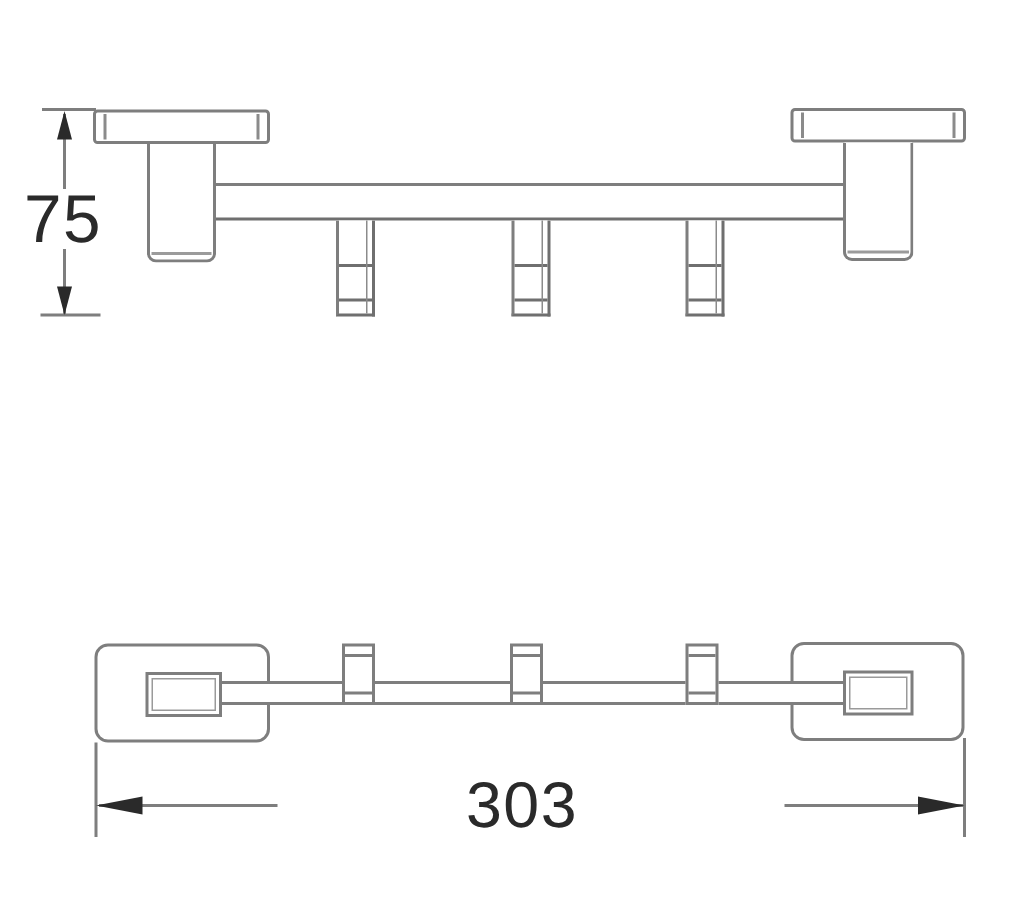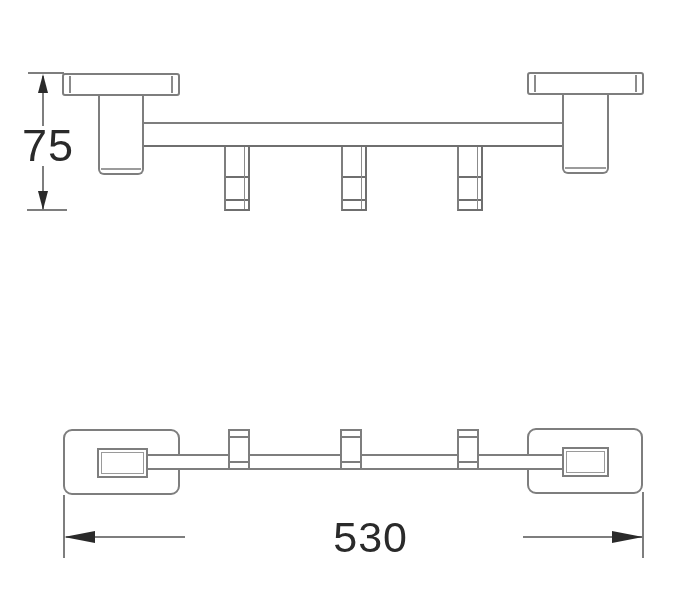--- a/index.html
+++ b/index.html
@@ -51,21 +51,21 @@
     border-top:2px solid #7e7e7e;border-bottom:2px solid #7e7e7e;z-index:2;background:#ffffff;
   }
   .hookB{
     position:absolute;box-sizing:border-box;width:22px;height:41px;top:429px;
     border:2px solid #7e7e7e;background:#ffffff;z-index:4;
   }
   .hookB .ct{position:absolute;left:0;right:0;top:5px;height:2px;background:#7e7e7e;}
   .hookB .cb{position:absolute;left:0;right:0;bottom:5px;height:2px;background:#7e7e7e;}
   
   .dim-label{
-    position:absolute;color:#2a2a2a;text-align:right;
+    position:absolute;color:#2a2a2a;text-align:center;
     font-size:45px;line-height:1;letter-spacing:1px;z-index:5;
   }
   .arr{position:absolute;width:0;height:0;z-index:5;}
   .arr.up{border-left:5px solid transparent;border-right:5px solid transparent;border-bottom:19px solid #2a2a2a;}
   .arr.down{border-left:5px solid transparent;border-right:5px solid transparent;border-top:19px solid #2a2a2a;}
   .arr.left{border-top:6px solid transparent;border-bottom:6px solid transparent;border-right:31px solid #2a2a2a;}
   .arr.right{border-top:6px solid transparent;border-bottom:6px solid transparent;border-left:31px solid #2a2a2a;}
 </style>
 </head>
 <body>
@@ -143,16 +143,16 @@
       <div class="ct"></div>
       <div class="cb"></div>
     </div>
 
     <div class="ln" style="left:63px;top:495px;width:2px;height:63px;"></div>
     <div class="ln" style="left:642px;top:492px;width:2px;height:66px;"></div>
     <div class="ln" style="left:66px;top:536px;width:119px;height:2px;"></div>
     <div class="ln" style="left:523px;top:536px;width:120px;height:2px;"></div>
     <div class="arr left" style="left:64px;top:531px;"></div>
     <div class="arr right" style="left:612px;top:531px;"></div>
-    <div class="dim-label" style="left:288px;top:516px;width:120px;font-size:43px;">530</div>
+    <div class="dim-label" style="left:288px;top:516px;width:120px;font-size:43px;">303</div>
   </div>
 
 </div>
 
 </body></html>

